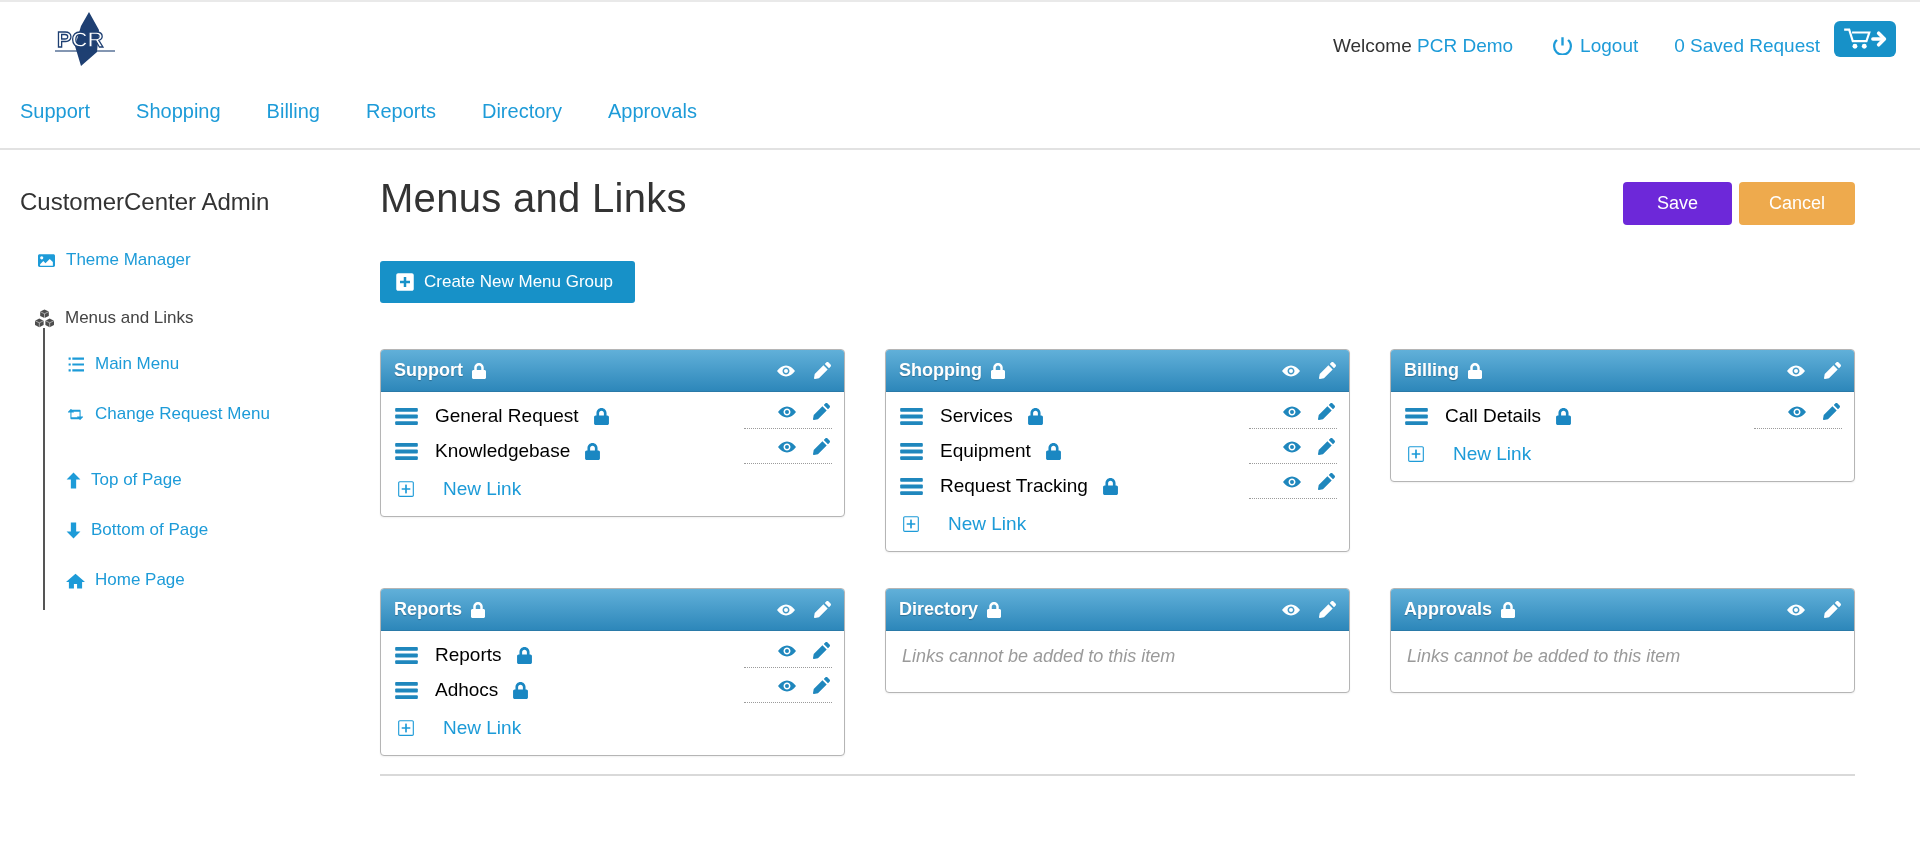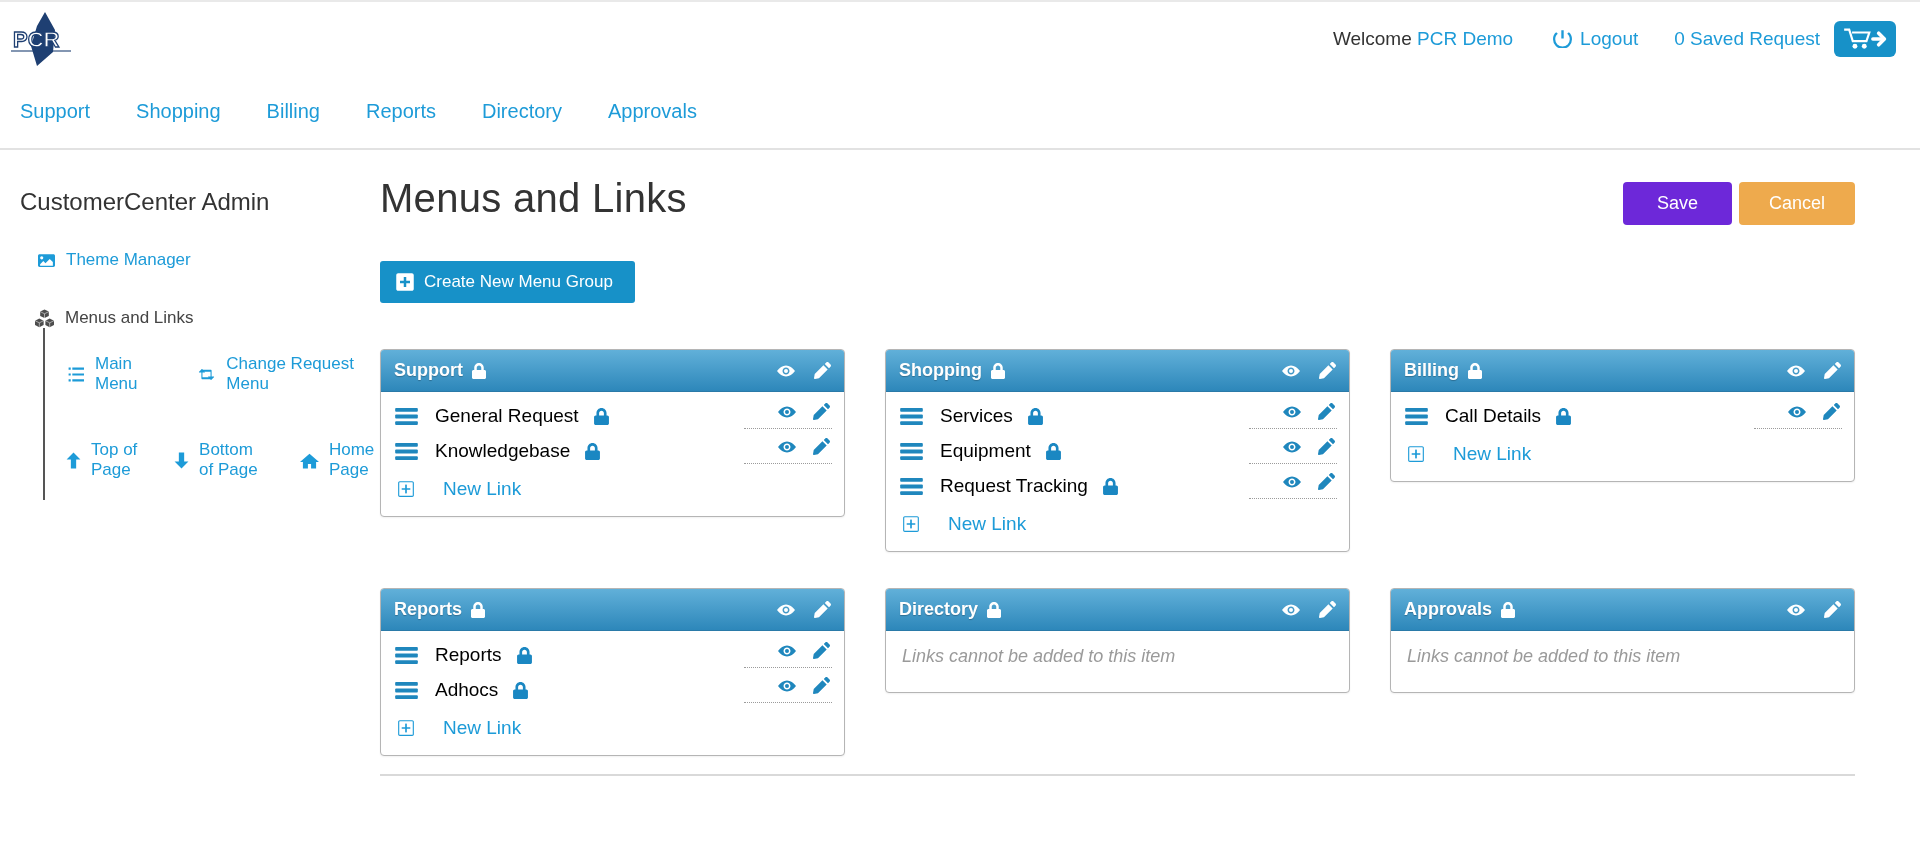--- a/index.html
+++ b/index.html
@@ -6,23 +6,23 @@
   html,body { width:1920px; height:844px; }
   body {
     font-family: "Liberation Sans", "DejaVu Sans", sans-serif;
     background:#fff; color:#333; overflow:hidden;
     border-top:2px solid #e9e9e9;
   }
   .ic { display:inline-block; vertical-align:middle; }
   .ic svg { display:block; width:100%; height:100%; }
 
   
-  .topbar { height:73px; display:flex; align-items:center; padding:0 24px 0 7px; }
+  .topbar { height:73px; display:flex; align-items:center; padding:0 24px 0 7px;margin-left:44px; }
   .logo { width:68px; height:54px; cursor:pointer; }
-  .topbar-right { margin-left:auto; display:flex; align-items:center; font-size:19px; }
+  .topbar-right { margin-left:auto; display:flex; align-items:flex-end; font-size:19px; }
   .welcome { color:#333; }
   .welcome .user { color:#1d9bd8; cursor:pointer; }
   .logout { margin-left:40px; color:#1d9bd8; display:flex; align-items:center; gap:8px; cursor:pointer; }
   .logout .ic { width:19px; height:19px; color:#1d9bd8; }
   .saved-req { margin-left:36px; color:#1d9bd8; cursor:pointer; }
   .cart-btn { margin-left:14px; width:62px; height:36px; background:#1791c8; border:none;
               border-radius:6px; display:flex; align-items:center; justify-content:center; cursor:pointer; }
   .cart-btn .ic { width:46px; height:26px; }
 
   
@@ -38,21 +38,21 @@
   
   .sidebar-title { font-size:24px; color:#333; }
   .side-item { display:flex; align-items:center; gap:10px; font-size:17px; }
   .side-link { color:#1d9bd8; cursor:pointer; }
   .side-section { color:#444; }
   .side-item .ic { width:19px; height:17px; flex:none; }
   .tm { margin:34px 0 0 17px; }
   .sec { margin:38px 0 0 14px; }
   .sec .ic { width:21px; height:19px; color:#4d4d4d; }
   .sub-group { border-left:2px solid #555; margin-left:23px; padding:26px 0 20px 21px;
-               display:flex; flex-direction:row; gap:30px; }
+               display:flex; flex-direction:column; gap:30px; }
   .sub-group .ic { color:#1d9bd8; }
 
   
   .title-row { display:flex; align-items:flex-start; }
   .page-title { font-size:40px; font-weight:500; color:#333; letter-spacing:.3px; }
   .action-btns { margin-left:auto; display:flex; gap:7px; margin-top:6px; }
   .btn { font-size:18px; color:#fff; border:none; border-radius:4px; padding:11px 34px; cursor:pointer;
          font-family:inherit; }
   .btn-save { background:#6d28d9; }
   .btn-cancel { background:#eeaa4d; padding:11px 30px; }

